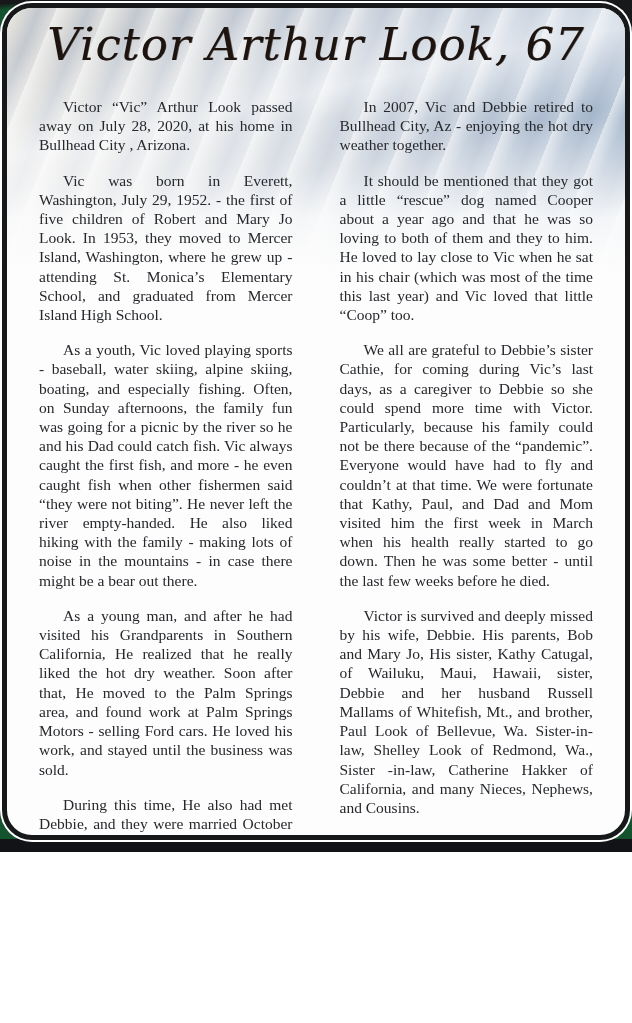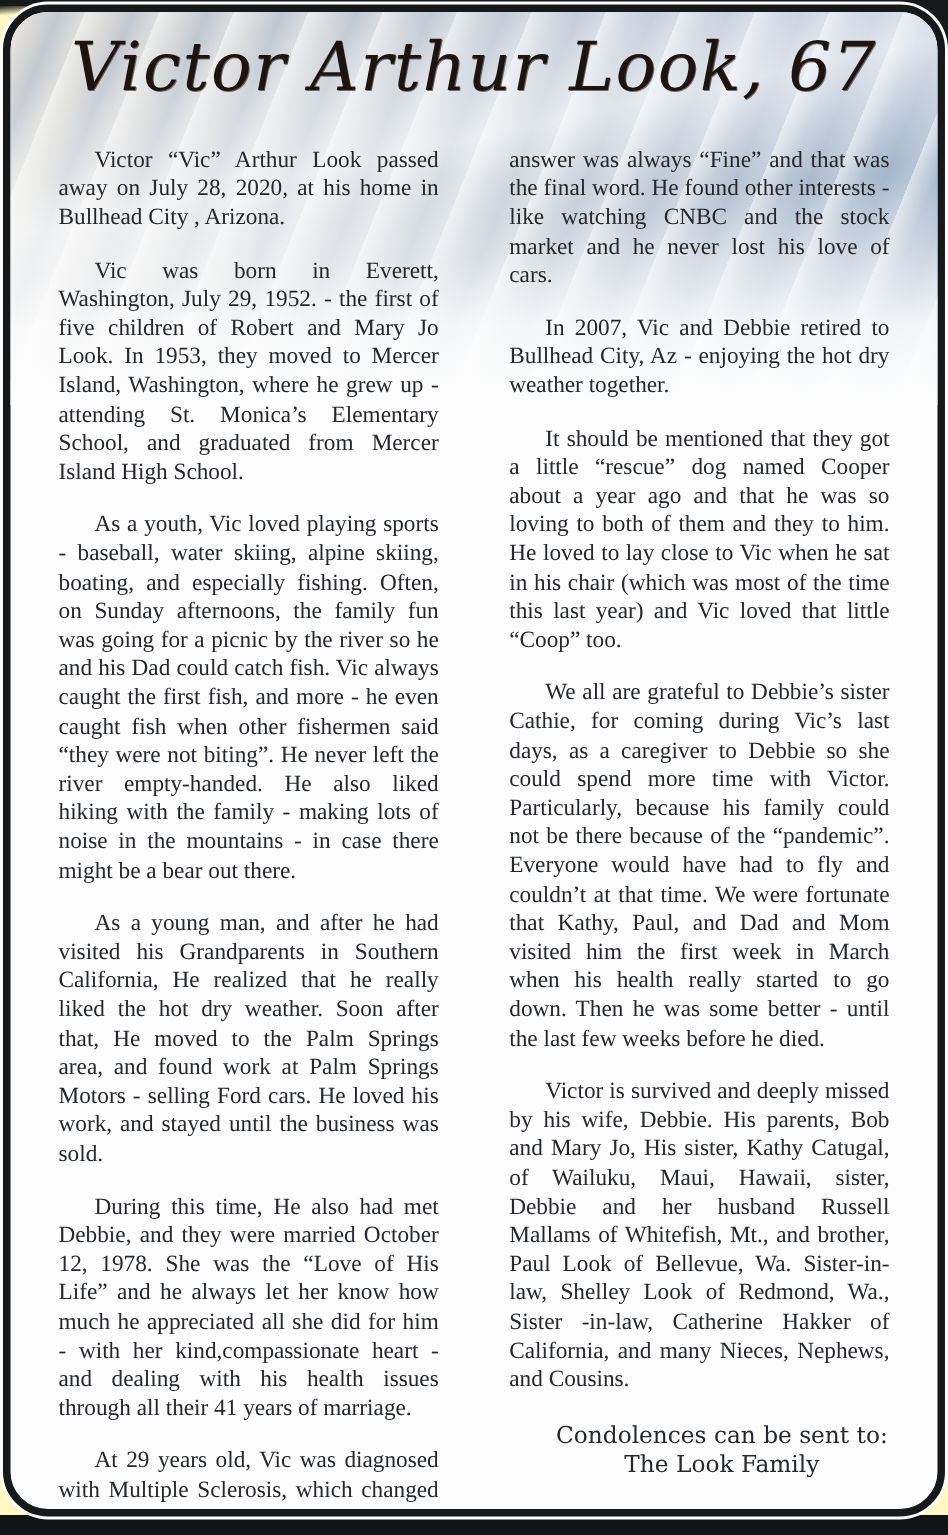--- a/index.html
+++ b/index.html
@@ -7,22 +7,22 @@
     padding: 0;
     width: 632px;
     height: 1023px;
     overflow: hidden;
     background: #ffffff;
     font-family: "DejaVu Serif", "Liberation Serif", serif;
   }
   .stage {
     position: relative;
     width: 632px;
-    height: 1023px;
-    background: #fef9c3;
+    height: 852px;
+    background: #14532d;
   }
   
   .edge-top {
     position: absolute; top: 0; left: 0; right: 0; height: 4px;
     background: #17181a;
   }
   .edge-bottom {
     position: absolute; bottom: 0; left: 0; right: 0; height: 13px;
     background: #121316;
   }
@@ -116,21 +116,20 @@
       <div class="col">
         <p>Victor “Vic” Arthur Look passed away on July 28, 2020, at his home in Bullhead City , Arizona.</p>
         <p>Vic was born in Everett, Washington, July 29, 1952. - the first of five children of Robert and Mary Jo Look. In 1953, they moved to Mercer Island, Washington, where he grew up - attending St. Monica’s Elementary School, and graduated from Mercer Island High School.</p>
         <p>As a youth, Vic loved playing sports - baseball, water skiing, alpine skiing, boating, and especially fishing. Often, on Sunday afternoons, the family fun was going for a picnic by the river so he and his Dad could catch fish. Vic always caught the first fish, and more - he even caught fish when other fishermen said “they were not biting”. He never left the river empty-handed. He also liked hiking with the family - making lots of noise in the mountains - in case there might be a bear out there.</p>
         <p>As a young man, and after he had visited his Grandparents in Southern California, He realized that he really liked the hot dry weather. Soon after that, He moved to the Palm Springs area, and found work at Palm Springs Motors - selling Ford cars. He loved his work, and stayed until the business was sold.</p>
         <p>During this time, He also had met Debbie, and they were married October 12, 1978. She was the “Love of His Life” and he always let her know how much he appreciated all she did for him - with her kind,compassionate heart - and dealing with his health issues through all their 41 years of marriage.</p>
         <p>At 29 years old, Vic was diagnosed with Multiple Sclerosis, which changed his ability to work. He missed his work, but he never complained. When he was asked how he was, his</p>
       </div>
 
       <div class="col">
-        <p class="no-indent">answer was always “Fine” and that was the final word. He found other interests - like watching CNBC and the stock market and he never lost his love of cars.</p>
         <p>In 2007, Vic and Debbie retired to Bullhead City, Az - enjoying the hot dry weather together.</p>
         <p>It should be mentioned that they got a little “rescue” dog named Cooper about a year ago and that he was so loving to both of them and they to him. He loved to lay close to Vic when he sat in his chair (which was most of the time this last year) and Vic loved that little “Coop” too.</p>
         <p>We all are grateful to Debbie’s sister Cathie, for coming during Vic’s last days, as a caregiver to Debbie so she could spend more time with Victor. Particularly, because his family could not be there because of the “pandemic”. Everyone would have had to fly and couldn’t at that time. We were fortunate that Kathy, Paul, and Dad and Mom visited him the first week in March when his health really started to go down. Then he was some better - until the last few weeks before he died.</p>
         <p>Victor is survived and deeply missed by his wife, Debbie. His parents, Bob and Mary Jo, His sister, Kathy Catugal, of Wailuku, Maui, Hawaii, sister, Debbie and her husband Russell Mallams of Whitefish, Mt., and brother, Paul Look of Bellevue, Wa. Sister-in-law, Shelley Look of Redmond, Wa., Sister -in-law, Catherine Hakker of California, and many Nieces, Nephews, and Cousins.</p>
 
         <div class="condolences">
           <div class="cline">Condolences can be sent to:</div>
           <div class="cline">The Look Family</div>
 
         </div>

